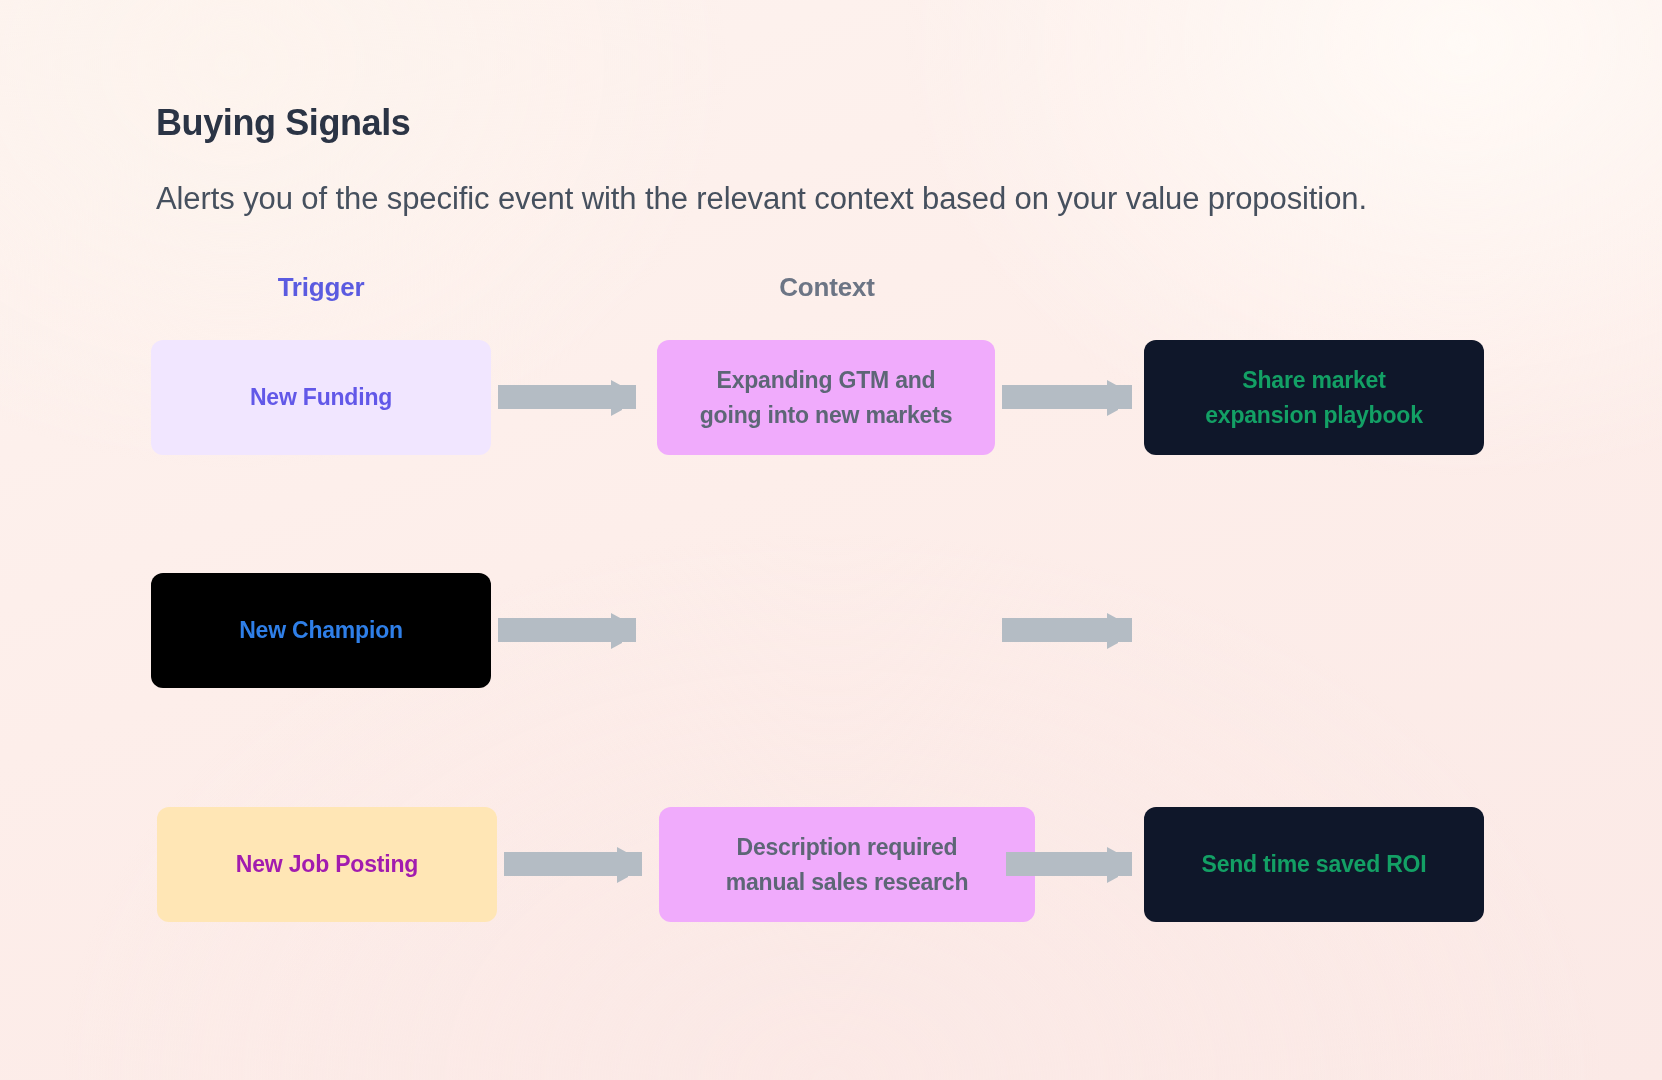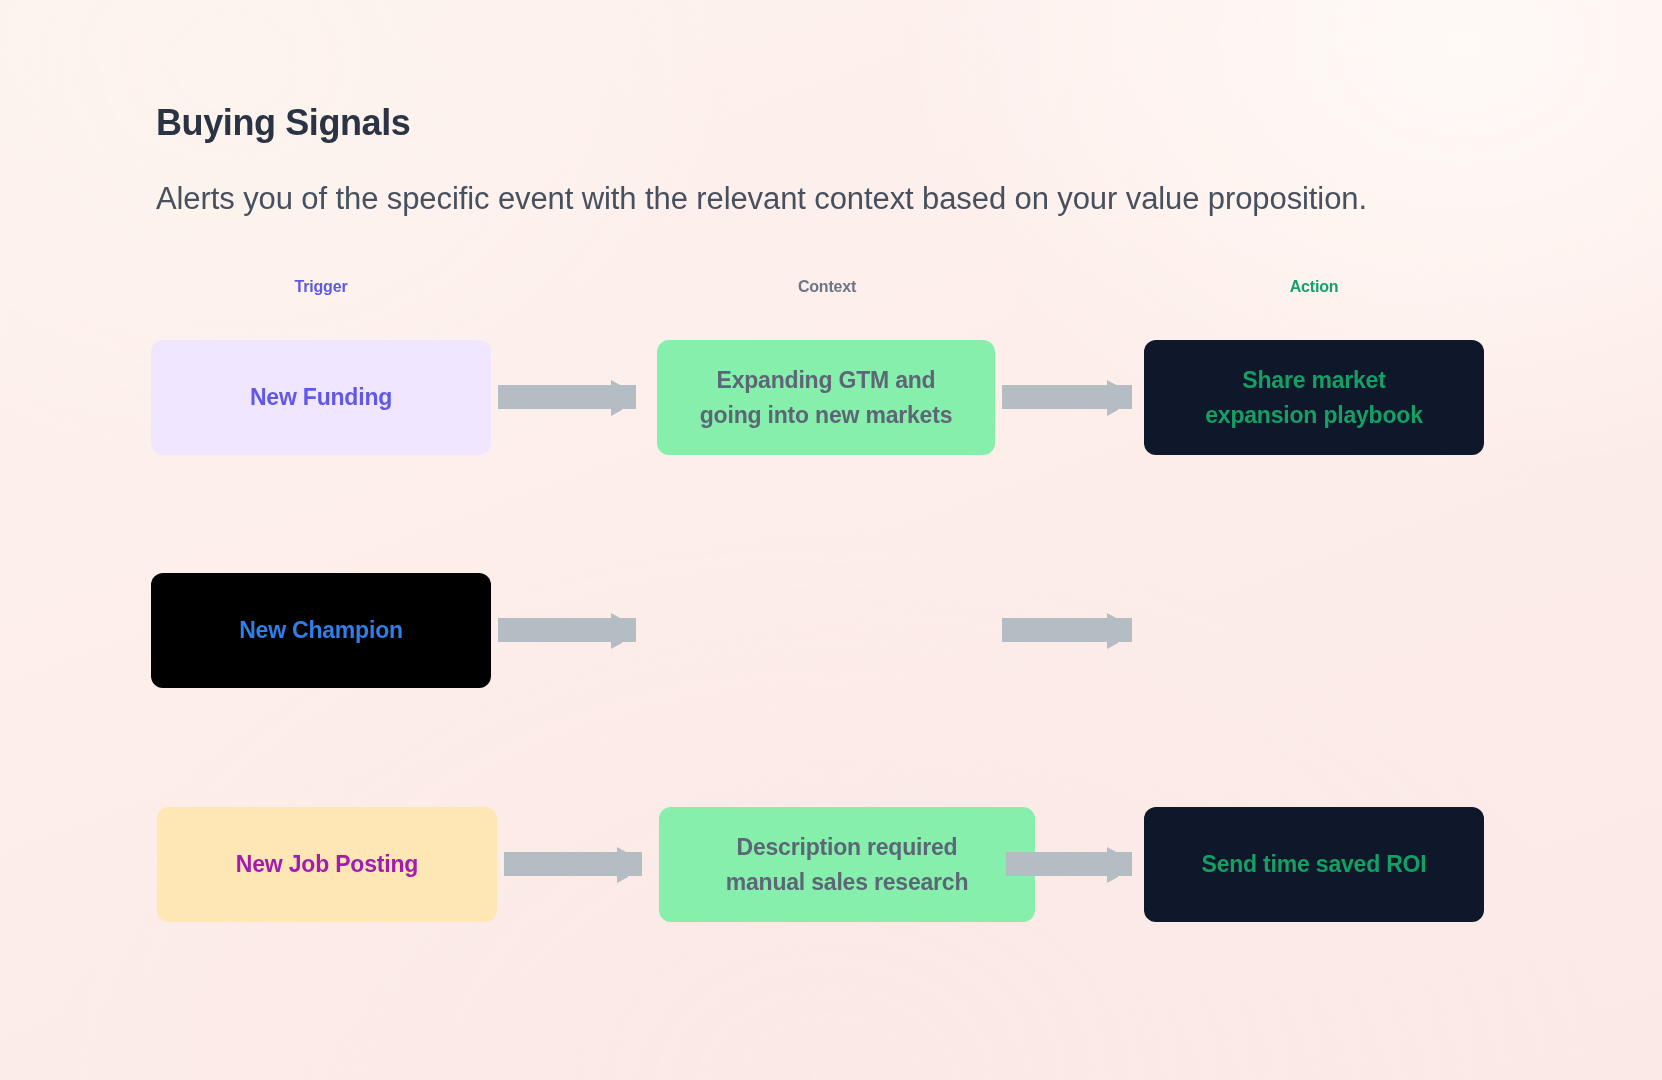--- a/index.html
+++ b/index.html
@@ -56,21 +56,21 @@
   .col-headers {
     position: absolute;
     left: 0;
     top: 222px;
     width: 1662px;
     height: 40px;
   }
 
   .col-header {
     position: absolute;
-    font-size: 16px;
+    font-size: 26px;
     font-weight: 600;
     letter-spacing: -0.2px;
     text-align: center;
     line-height: 34px;
   }
 
   .col-header.trigger { left: 127px;  width: 340px; color: #5b5be0; }
   .col-header.context { left: 633px;  width: 340px; color: #6c7585; }
   .col-header.action  { left: 1120px; width: 340px; color: #14a06a; }
 
@@ -117,21 +117,21 @@
   .row-3 .card.trigger { left: 133px; width: 340px; height: 115px; }
 
   .trigger-funding   { background: #f1e6ff; }
   .trigger-funding   .card-text { color: #6258e8; }
   .trigger-champion  { background: #000000; }
   .trigger-champion  .card-text { color: #2f7fe8; }
   .trigger-job       { background: #ffe6b5; }
   .trigger-job       .card-text { color: #a21caf; }
 
   
-  .card.context { left: 633px; width: 338px; height: 115px; background: #86efac; }
+  .card.context { left: 633px; width: 338px; height: 115px; background: #f0abfc; }
   .row-3 .card.context { left: 635px; width: 376px; }
   .card.context .card-text { color: #5d6676; }
 
   
   .card.action { left: 1120px; width: 340px; height: 115px; background: #0f172a; }
   .card.action .card-text { color: #13a065; }
 
   
   .arrow {
     position: absolute;
@@ -168,21 +168,20 @@
 <div class="page">
 
   <div class="header">
     <div class="page-title">Buying Signals</div>
     <div class="page-subtitle">Alerts you of the specific event with the relevant context based on your value proposition.</div>
   </div>
 
   <div class="col-headers">
     <div class="col-header trigger">Trigger</div>
     <div class="col-header context">Context</div>
-    <div class="col-header action">Action</div>
   </div>
 
   <div class="flow">
 
     <div class="row row-1">
       <div class="card trigger trigger-funding">
         <span class="card-text">New Funding</span>
       </div>
       <div class="arrow arrow-1">
         <span class="shaft"></span>

